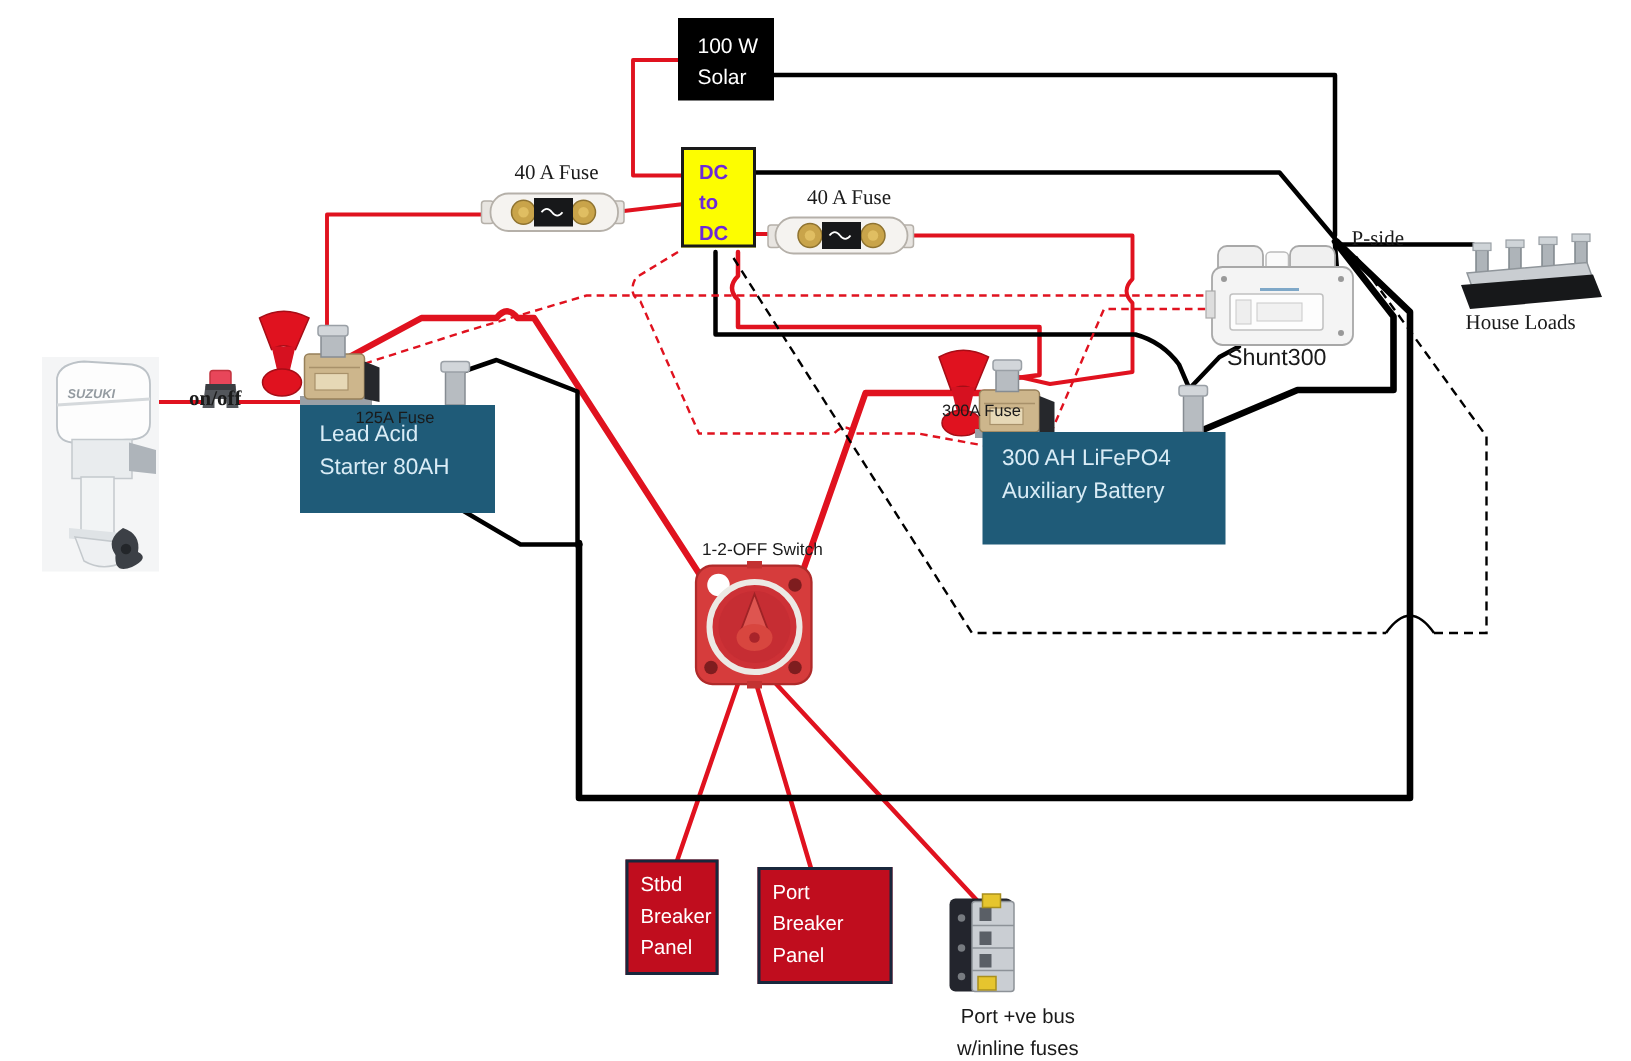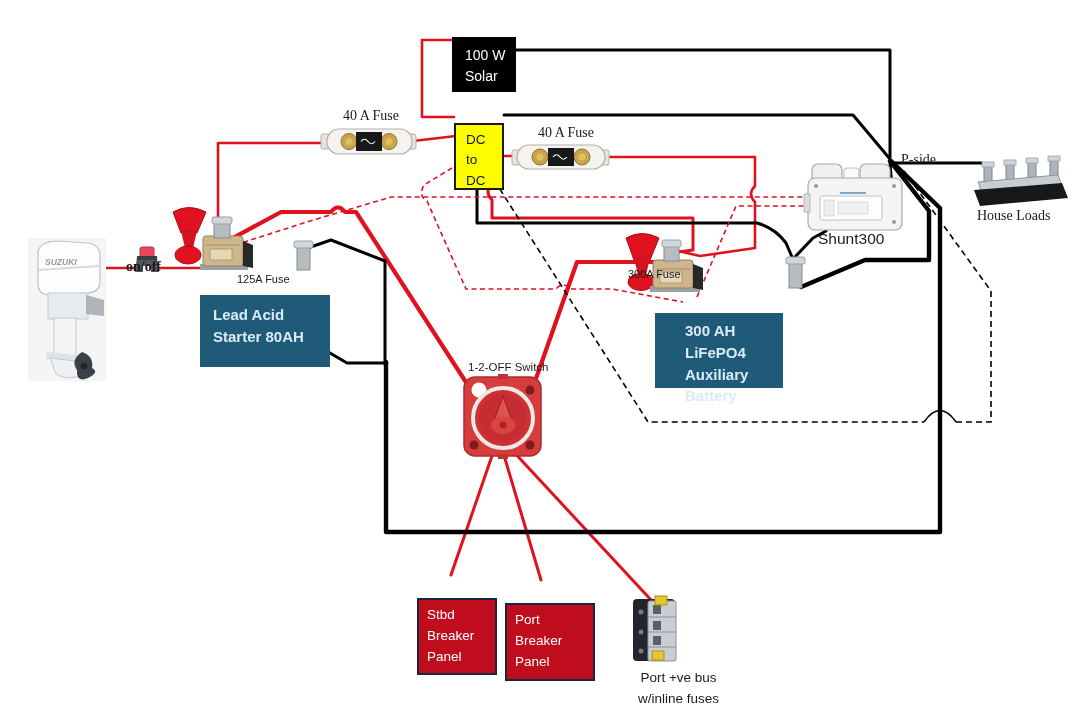--- a/index.html
+++ b/index.html
@@ -13,25 +13,25 @@
   
   .wp{stroke:var(--positive-wire,#e0121f);fill:none;stroke-width:2.6;stroke-linejoin:round;stroke-linecap:round;}
   .wp.med{stroke-width:3;}
   .wp.thick{stroke-width:4.2;}
   .wn{stroke:var(--negative-wire,#000);fill:none;stroke-width:3;stroke-linejoin:round;stroke-linecap:round;}
   .wn.thick{stroke-width:4.4;}
   .dashp{stroke:var(--positive-wire,#e0121f);fill:none;stroke-width:1.6;stroke-dasharray:5 3.5;}
   .dashn{stroke:var(--negative-wire,#000);fill:none;stroke-width:1.6;stroke-dasharray:6 4;}
   .hop{stroke:var(--negative-wire,#000);fill:none;stroke-width:1.6;}
   
-  .box{white-space:pre-line;box-sizing:border-box;margin-top:25px;}
-  .box-battery{background:var(--battery-box,#1f5b78);color:#d9ecf6;font-weight:bold;font-size:15px;line-height:1.45;}
+  .box{white-space:pre-line;box-sizing:border-box;}
+  .box-battery{background:var(--battery-box,#1f5b78);color:#d9ecf6;font-weight:normal;font-size:15px;line-height:1.45;}
   .box-panel{background:var(--breaker-panel,#c00d1e);color:#ffffff;border:2.5px solid #19273c;font-size:13.5px;line-height:1.55;padding:5px 8px;}
   .box-solar{background:var(--solar-box,#000);color:#fff;font-size:14px;line-height:1.5;padding:8px 0 0 13px;}
-  .box-dcdc{background:var(--dc-to-dc-box,#fdfd00);color:#0f172a;border:2px solid #1a1a1a;font-size:13.5px;font-weight:400;line-height:1.5;padding:5px 0 0 10px;}
+  .box-dcdc{background:var(--dc-to-dc-box,#fdfd00);color:#6d28d9;border:2px solid #1a1a1a;font-size:13.5px;font-weight:700;line-height:1.5;padding:5px 0 0 10px;}
   .small-lbl{font-size:11px;margin-top:40px;}
   .mid-lbl{font-size:14px;font-family:Liberation Serif, serif;}
 </style>
 </head>
 <body>
 
 <div id="canvas">
 
   <svg class="abs" style="left:0;top:0" width="1087" height="707" viewBox="0 0 1087 707">
 
@@ -215,24 +215,24 @@
   <div class="abs box box-solar" style="left:452px;top:12px;width:64px;height:55px">100 W
 Solar</div>
 
   <div class="abs box box-dcdc" style="left:454px;top:98px;width:50px;height:67px">DC
 to
 DC</div>
 
   <div class="abs box box-battery" style="left:200px;top:270px;width:130px;height:72px;padding:9px 0 0 13px">Lead Acid
 Starter 80AH</div>
 
-  <div class="abs box box-battery" style="left:655px;top:288px;width:128px;height:75px;padding:7px 0 0 30px">300 AH LiFePO4
+  <div class="abs box box-battery" style="left:655px;top:288px;width:162px;height:75px;padding:7px 0 0 13px">300 AH LiFePO4
 Auxiliary Battery</div>
 
-  <div class="abs box box-panel" style="left:417px;top:573px;width:80px;height:77px">Stbd
+  <div class="abs box box-panel" style="left:417px;top:573px;width:62px;height:77px">Stbd
 Breaker
 Panel</div>
 
   <div class="abs box box-panel" style="left:505px;top:578px;width:90px;height:78px">Port
 Breaker
 Panel</div>
 
   <div class="abs lbl mid-lbl" style="left:323px;top:107px;width:96px;text-align:center">40 A Fuse</div>
 
   <div class="abs lbl mid-lbl" style="left:518px;top:124px;width:96px;text-align:center">40 A Fuse</div>

